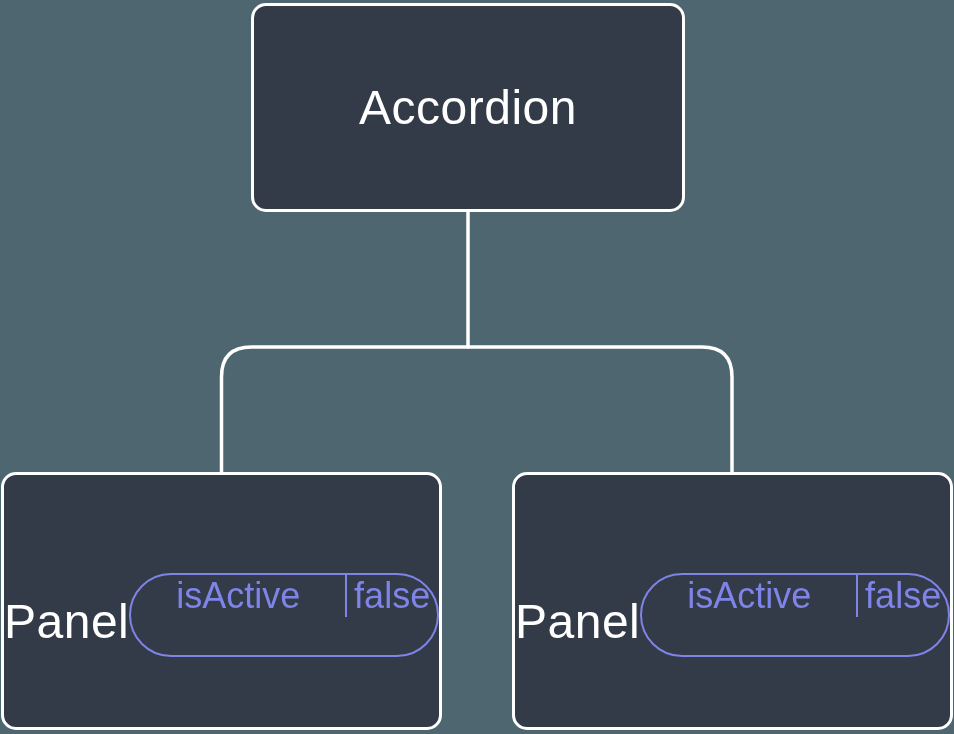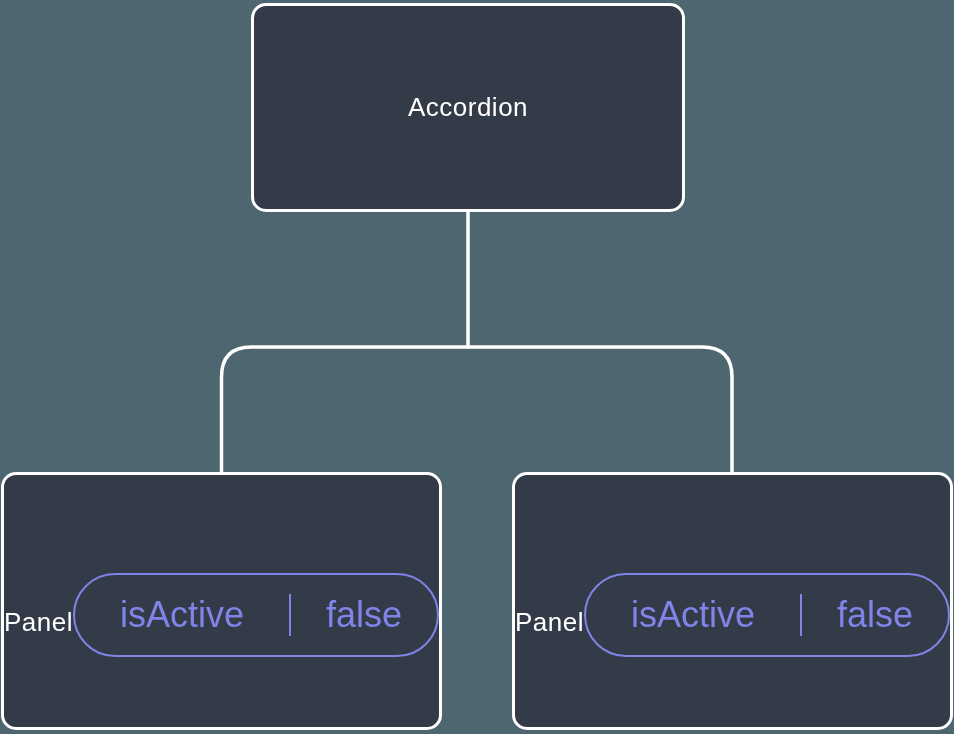--- a/index.html
+++ b/index.html
@@ -30,21 +30,21 @@
   }
   .node {
     position: absolute;
     background: var(--node-fill, #343B48);
     border: 3px solid var(--node-border, #FFFFFF);
     border-radius: 15px;
     box-sizing: border-box;
     color: var(--node-text, #FFFFFF);
   }
   .node-title {
-    font-size: 26px;
+    font-size: 48px;
     font-weight: 500;
     color: var(--node-text, #FFFFFF);
     letter-spacing: 0.5px;
   }
   .accordion-node {
     left: 251px;
     top: 3px;
     width: 434px;
     height: 209px;
     display: flex;
@@ -67,21 +67,21 @@
     line-height: 50px;
   }
   .prop-pill {
     margin-top: 27px;
     width: 367px;
     height: 84px;
     border: 2.5px solid var(--accent-purple, #7F84E8);
     border-radius: 48.5px;
     box-sizing: border-box;
     display: flex;
-    align-items: center;
+    align-items: flex-start;
     color: var(--accent-purple, #7F84E8);
     font-size: 36px;
   }
   .prop-name {
     flex: 0 0 214px;
     border-right: 2.5px solid var(--accent-purple, #7F84E8);
     display: flex;
     align-items: center;
     justify-content: center;
   }

